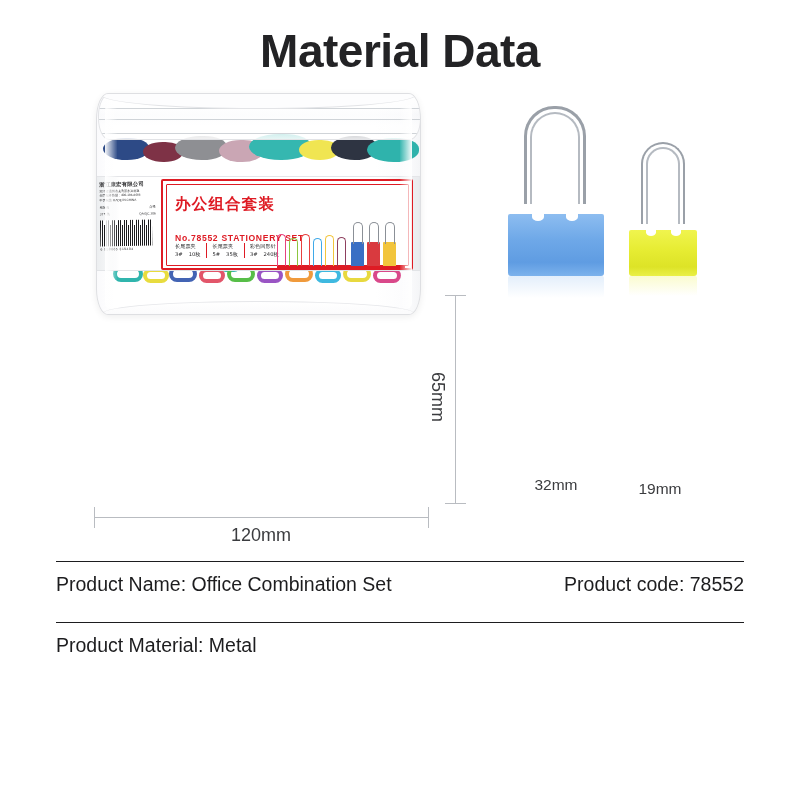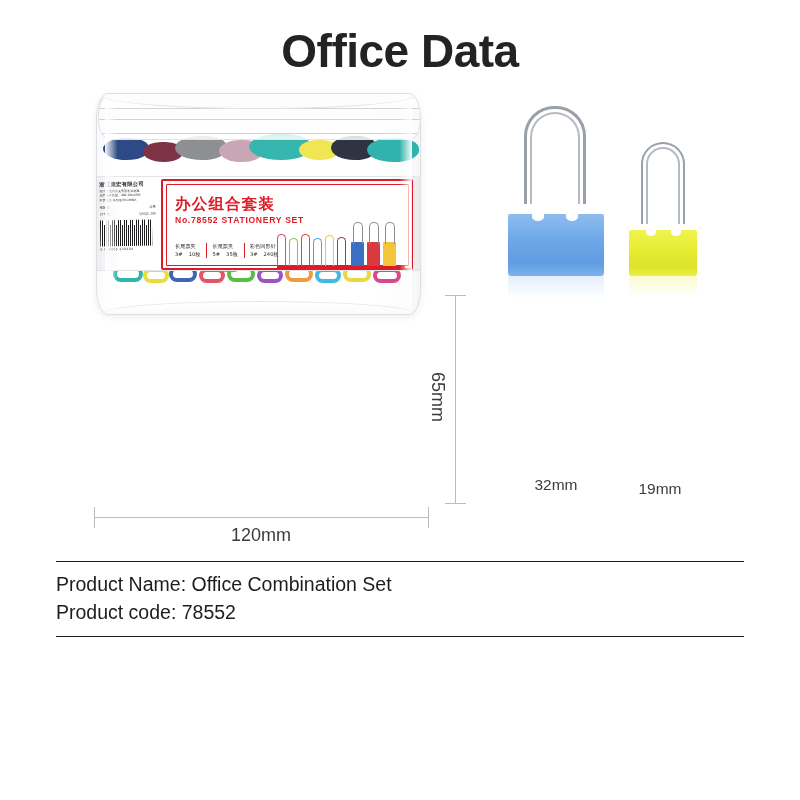--- a/index.html
+++ b/index.html
@@ -189,21 +189,21 @@
     position: absolute;
     left: 12px; top: 13px;
     font-size: 15.5px;
     font-weight: bold;
     color: #de1b24;
     letter-spacing: 1.2px;
     font-family: Liberation Sans, sans-serif;
   }
   .label-title-en {
     position: absolute;
-    left: 12px; top: 34px;
+    left: 12px; top: 52px;
     font-size: 8.6px;
     font-weight: bold;
     color: #de1b24;
     letter-spacing: .7px;
     white-space: nowrap;
   }
   .spec-strip {
     position: absolute;
     left: 12px; top: 62px;
     display: flex;
@@ -363,26 +363,26 @@
     display: flex;
     justify-content: space-between;
     align-items: flex-start;
   }
   .spec-text {
     font-size: 19.5px;
     color: #1d1d1f;
     line-height: 1.45;
   }
   .spec-text.right { text-align: center; }
-  .spec-row.top-rule { border-top: 1.4px solid #1d1d1f; flex-direction: column; }
+  .spec-row.top-rule { border-top: 1.4px solid #1d1d1f; }
 </style>
 </head>
 <body>
 
-<div class="page-title">Office Data</div>
+<div class="page-title">Material Data</div>
 
 <div class="stage">
 
   <div class="jar">
 
     <div class="jar-body">
 
       <div class="contents">
 
         <div class="clip-blob" style="left:4px;  top:8px;  width:46px; height:22px; background:#2d4a86;"></div>
@@ -549,16 +549,17 @@
 </div>
 
 <div class="spec-table">
 
   <div class="spec-row top-rule spec-row-flex">
     <div class="spec-text">Product Name: Office Combination Set</div>
     <div class="spec-text right">Product code: 78552</div>
   </div>
 
   <div class="spec-row spec-row-flex">
+    <div class="spec-text right">Product Material: Metal</div>
   </div>
 
 
 </div>
 
 </body></html>

